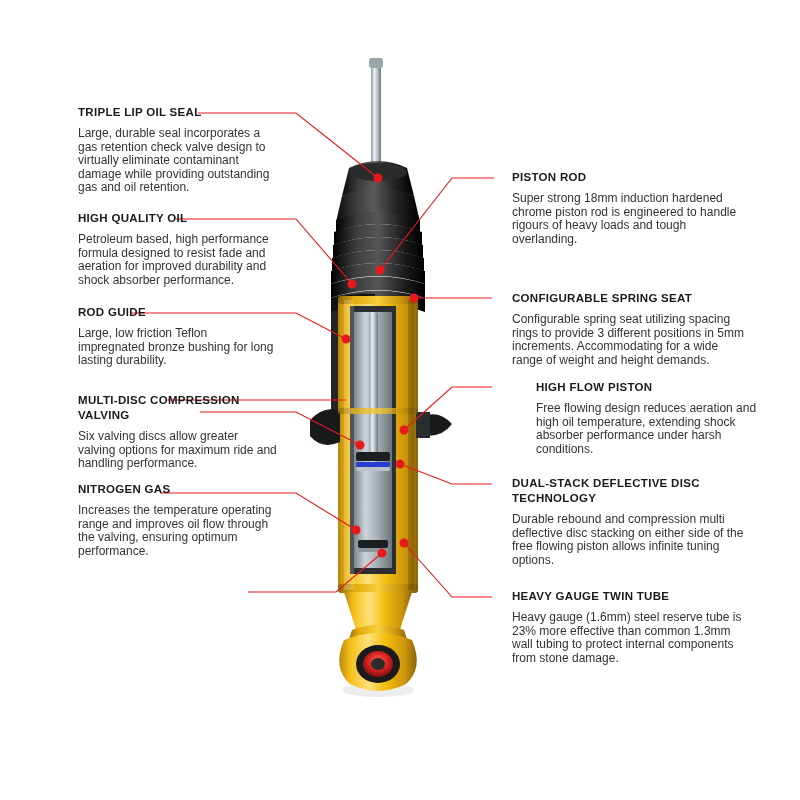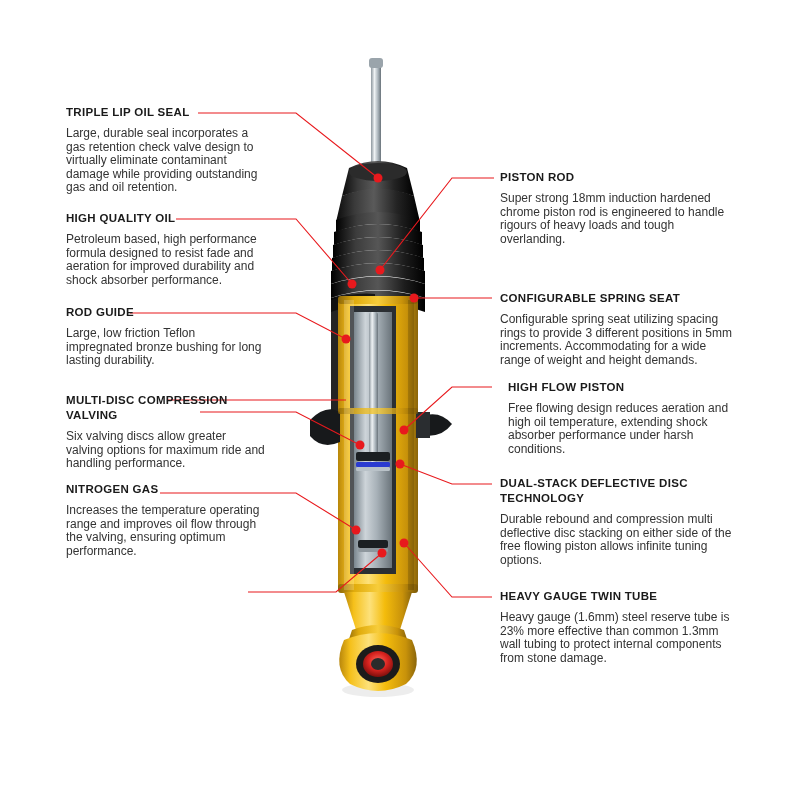--- a/index.html
+++ b/index.html
@@ -12,20 +12,21 @@
     width: 800px;
     height: 800px;
     background: #ffffff;
     font-family: "Liberation Sans", sans-serif;
     overflow: hidden;
   }
 
   
   .callout {
     position: absolute;
+    margin-left: 12px;
   }
   .callout .title {
     font-size: 11.5px;
     font-weight: bold;
     letter-spacing: 0.3px;
     color: #1a1a1a;
     line-height: 15px;
     margin: 0 0 7px 0;
     text-transform: uppercase;
   }
@@ -234,21 +235,21 @@
   <div class="callout" style="left:500px; top:170px; width:240px;">
     <p class="title">PISTON ROD</p>
     <p class="body">Super strong 18mm induction hardened chrome piston rod is engineered to handle rigours of heavy loads and tough overlanding.</p>
   </div>
 
   <div class="callout" style="left:500px; top:291px; width:238px;">
     <p class="title">CONFIGURABLE SPRING SEAT</p>
     <p class="body">Configurable spring seat utilizing spacing rings to provide 3 different positions in 5mm increments. Accommodating for a wide range of weight and height demands.</p>
   </div>
 
-  <div class="callout" style="left:508px; top:380px; width:234px;">
+  <div class="callout" style="left:524px; top:380px; width:234px;">
     <p class="title">HIGH FLOW PISTON</p>
     <p class="body">Free flowing design reduces aeration and high oil temperature, extending shock absorber performance under harsh conditions.</p>
   </div>
 
   <div class="callout" style="left:500px; top:476px; width:234px;">
     <p class="title">DUAL-STACK DEFLECTIVE DISC TECHNOLOGY</p>
     <p class="body">Durable rebound and compression multi deflective disc stacking on either side of the free flowing piston allows infinite tuning options.</p>
   </div>
 
   <div class="callout" style="left:500px; top:589px; width:238px;">

